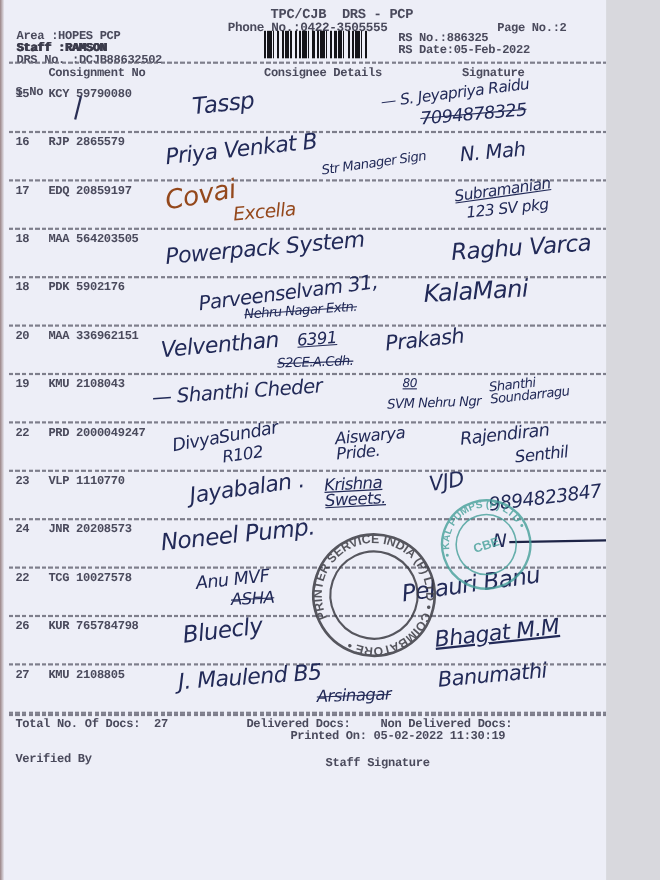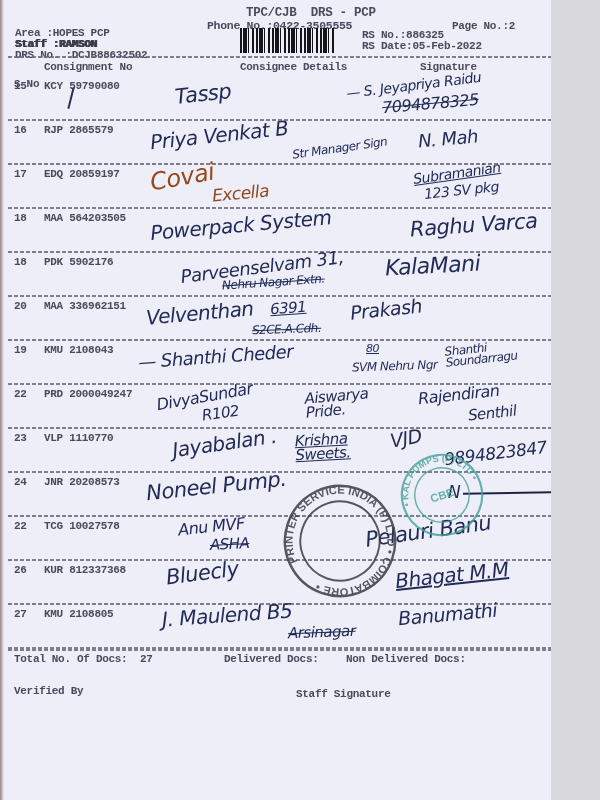--- a/index.html
+++ b/index.html
@@ -148,21 +148,21 @@
   <div class="row" style="top:517px">
     <span class="pt sno">22</span>
     <span class="pt cons">TCG 10027578</span>
     <span class="hw" style="left:178px;top:2px;font-size:16px;transform:rotate(-6deg)">Anu MVF</span>
     <span class="hw strike" style="left:210px;top:20px;font-size:15px;transform:rotate(-3deg)">ASHA</span>
     <span class="hw" style="left:365px;top:5px;font-size:21px;transform:rotate(-8deg)">Pelauri Banu</span>
   </div>
 
   <div class="row" style="top:561px">
     <span class="pt sno">26</span>
-    <span class="pt cons">KUR 812337368</span>
+    <span class="pt cons">KUR 765784798</span>
     <span class="hw" style="left:166px;top:3px;font-size:21px;transform:rotate(-7deg)">Bluecly</span>
     <span class="hw ul" style="left:395px;top:5px;font-size:20px;transform:rotate(-6deg)">Bhagat M.M</span>
   </div>
 
   <div class="row" style="top:605px">
     <span class="pt sno">27</span>
     <span class="pt cons">KMU 2108805</span>
     <span class="hw" style="left:162px;top:1px;font-size:20px;transform:rotate(-4deg)">J. Maulend B5</span>
     <span class="hw strike" style="left:288px;top:20px;font-size:15px;transform:rotate(-2deg)">Arsinagar</span>
     <span class="hw" style="left:398px;top:0;font-size:19px;transform:rotate(-5deg)">Banumathi</span>
@@ -187,18 +187,19 @@
           <path id="blkArc" d="M 60,60 m -49,0 a 49,49 0 1,1 98,0 a 49,49 0 1,1 -98,0"></path>
         </defs>
       <text font-size="11.5" fill="currentColor"><textPath href="#blkArc">PRINTER SERVICE INDIA (P) LTD • COIMBATORE •</textPath></text>
     </svg>
   </div>
 
   <div class="dash" style="top:649px"></div>
   <div class="pt pre" style="left:14px;top:653px">Total No. Of Docs:  27</div>
   <div class="pt pre" style="left:224px;top:653px">Delivered Docs:</div>
   <div class="pt pre" style="left:346px;top:653px">Non Delivered Docs:</div>
+  <div class="pt pre" style="left:264px;top:664px">Printed On: 05-02-2022 11:30:19</div>
   <div class="pt pre" style="left:14px;top:685px">Verified By</div>
   <div class="pt pre" style="left:296px;top:688px">Staff Signature</div>
 
   <div class="edge-left"></div>
   <div class="edge-right"></div>
 </div>
 
 </body></html>

